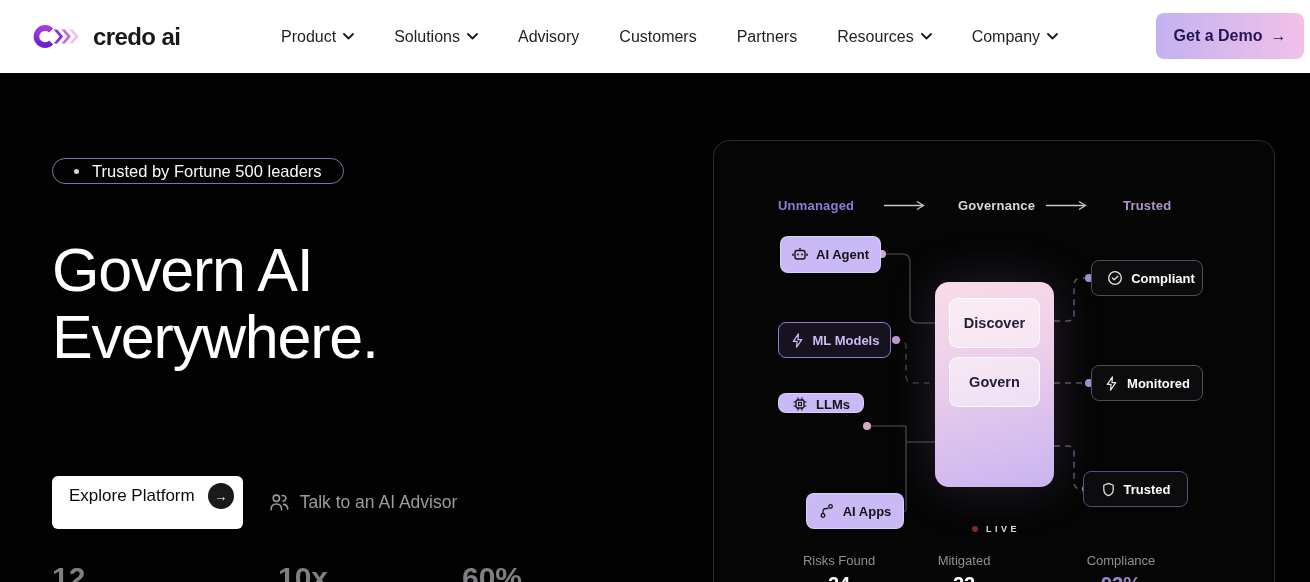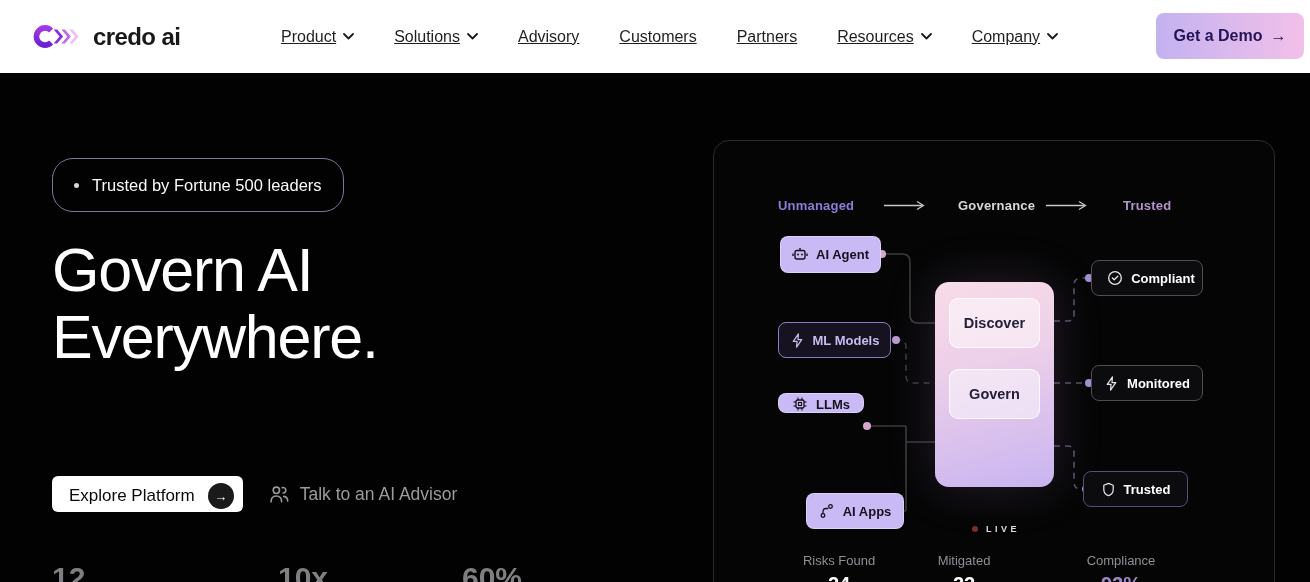--- a/index.html
+++ b/index.html
@@ -5,55 +5,55 @@
   * { margin:0; padding:0; box-sizing:border-box; }
   html,body { width:1310px; height:582px; }
   body { font-family:"Liberation Sans", sans-serif; background:#000; }
   .page { position:relative; width:1310px; height:582px; background:#020202; overflow:hidden; }
 
   
   .topbar { position:absolute; top:0; left:0; width:1310px; height:73px; background:#fff; }
   .logo { position:absolute; left:33px; top:0; height:73px; display:flex; align-items:center; gap:10px; cursor:pointer; }
   .logo-text { font-size:24px; font-weight:700; color:#18181a; letter-spacing:-0.6px; }
   .nav { position:absolute; left:281px; top:0; height:73px; display:flex; align-items:center; gap:40px; }
-  .nav-item { display:flex; align-items:center; gap:7px; font-size:16px; color:#1f1f1f; cursor:pointer; white-space:nowrap;text-decoration:underline; }
+  .nav-item { display:flex; align-items:center; gap:7px; font-size:16px; color:#1f1f1f; cursor:pointer; white-space:nowrap; }
   .demo-btn { position:absolute; right:6px; top:13px; width:148px; height:46px; border:none; border-radius:8px;
     background:linear-gradient(90deg, var(--cta-grad-start,#c3b2f0), var(--cta-grad-end,#f2c0e9));
     color:var(--cta-text,#241356); font-family:inherit; font-size:16px; font-weight:600; cursor:pointer;
     display:flex; align-items:center; justify-content:center; gap:8px; }
 
   
-  .badge { position:absolute; left:52px; top:158px; height:54px; display:inline-flex; align-items:center; gap:13px;
+  .badge { position:absolute; left:52px; top:158px; height:26px; display:inline-flex; align-items:center; gap:13px;
     padding:0 21px; border:1px solid #837399; border-radius:21px; color:#fafafa; font-size:16.5px; }
   .badge-dot { width:5px; height:5px; border-radius:50%; background:#d8d8d8; }
   .hero-title { position:absolute; left:52px; top:237px; color:#fff; font-size:61px; line-height:67px;
     font-weight:400; letter-spacing:-1.2px; }
   .hero-sub { position:absolute; left:52px; top:396px; color:#f2f2f2; font-size:19px; line-height:29.5px; font-weight:400; }
   .cta-row { position:absolute; left:52px; top:476px; display:flex; align-items:center; gap:26px; }
   .explore-btn { display:inline-flex; align-items:center; gap:13px; background:#fff; border:none; border-radius:6px;
-    padding:7px 9px 3px 17px; font-family:inherit; font-size:17px; font-weight:500; color:#0a0a0a; cursor:pointer; }
+    padding:7px 9px 20px 17px; font-family:inherit; font-size:17px; font-weight:500; color:#0a0a0a; cursor:pointer; }
   .explore-circle { width:26px; height:26px; border-radius:50%; background:#1a1a1a; color:#fff; display:flex;
     align-items:center; justify-content:center; font-size:13px; }
   .advisor-link { display:inline-flex; align-items:center; gap:10px; color:#9b9b9b; font-size:17.5px; cursor:pointer; }
   .hero-stat { position:absolute; top:561px; font-size:30px; font-weight:700; color:#7f7f83; }
 
   
   .panel { position:absolute; left:713px; top:140px; width:562px; height:470px; border:1px solid #2b2b2b;
     border-radius:16px; background:#050505; }
   .stage { position:absolute; font-size:13px; font-weight:700; letter-spacing:0.2px; }
   .stage-arrow { position:absolute; }
   .dbox { position:absolute; display:flex; align-items:center; justify-content:center; gap:8px; border-radius:8px;
     font-size:13px; font-weight:700; }
   .dbox-fill { background:var(--box-fill,#c9b9f4); color:#15121d; border:1px solid rgba(255,255,255,0.35); }
   .dbox-dark { background:#17121f; color:#c9bcf1; border:1px solid var(--box-dark-border,#8d7cc8); }
   .dbox-out { background:#0c0c0e; color:#fff; border:1px solid #544b57; }
   .dbox-out.trusted { border-color:#554e76; }
   .pipeline { position:absolute; left:221px; top:141px; width:119px; height:205px; border-radius:14px;
     background:linear-gradient(165deg,#f8dce8 0%, #eccfe9 40%, #c9b4f1 100%);
-    box-shadow:0 0 50px rgba(190,150,230,0.18); padding:16px 14px; display:flex; flex-direction:column; gap:21px; }
+    box-shadow:0 0 50px rgba(190,150,230,0.18); padding:16px 14px; display:flex; flex-direction:column; gap:9px; }
   .pipe-box { height:50px; border-radius:9px; background:rgba(255,255,255,0.48); border:1.5px solid rgba(255,255,255,0.8);
     display:flex; align-items:center; justify-content:center; font-size:14.5px; font-weight:600; color:#242038; }
   .connectors { position:absolute; left:0; top:0; }
   .live { position:absolute; left:222px; top:383px; width:120px; display:flex; align-items:center; justify-content:center; gap:8px; }
   .live-dot { width:6px; height:6px; border-radius:50%; background:var(--live-red,#7e2d2d); }
   .live-label { font-size:9px; font-weight:600; letter-spacing:3.5px; color:#dcdcdc; }
   .metric { position:absolute; top:412px; width:130px; text-align:center; }
   .metric-label { font-size:13px; color:#8e8e97; }
   .metric-value { margin-top:5px; font-size:20px; font-weight:700; color:#fff; }
   .metric-value.hl { color:var(--compliance-purple,#9d86c9); }

